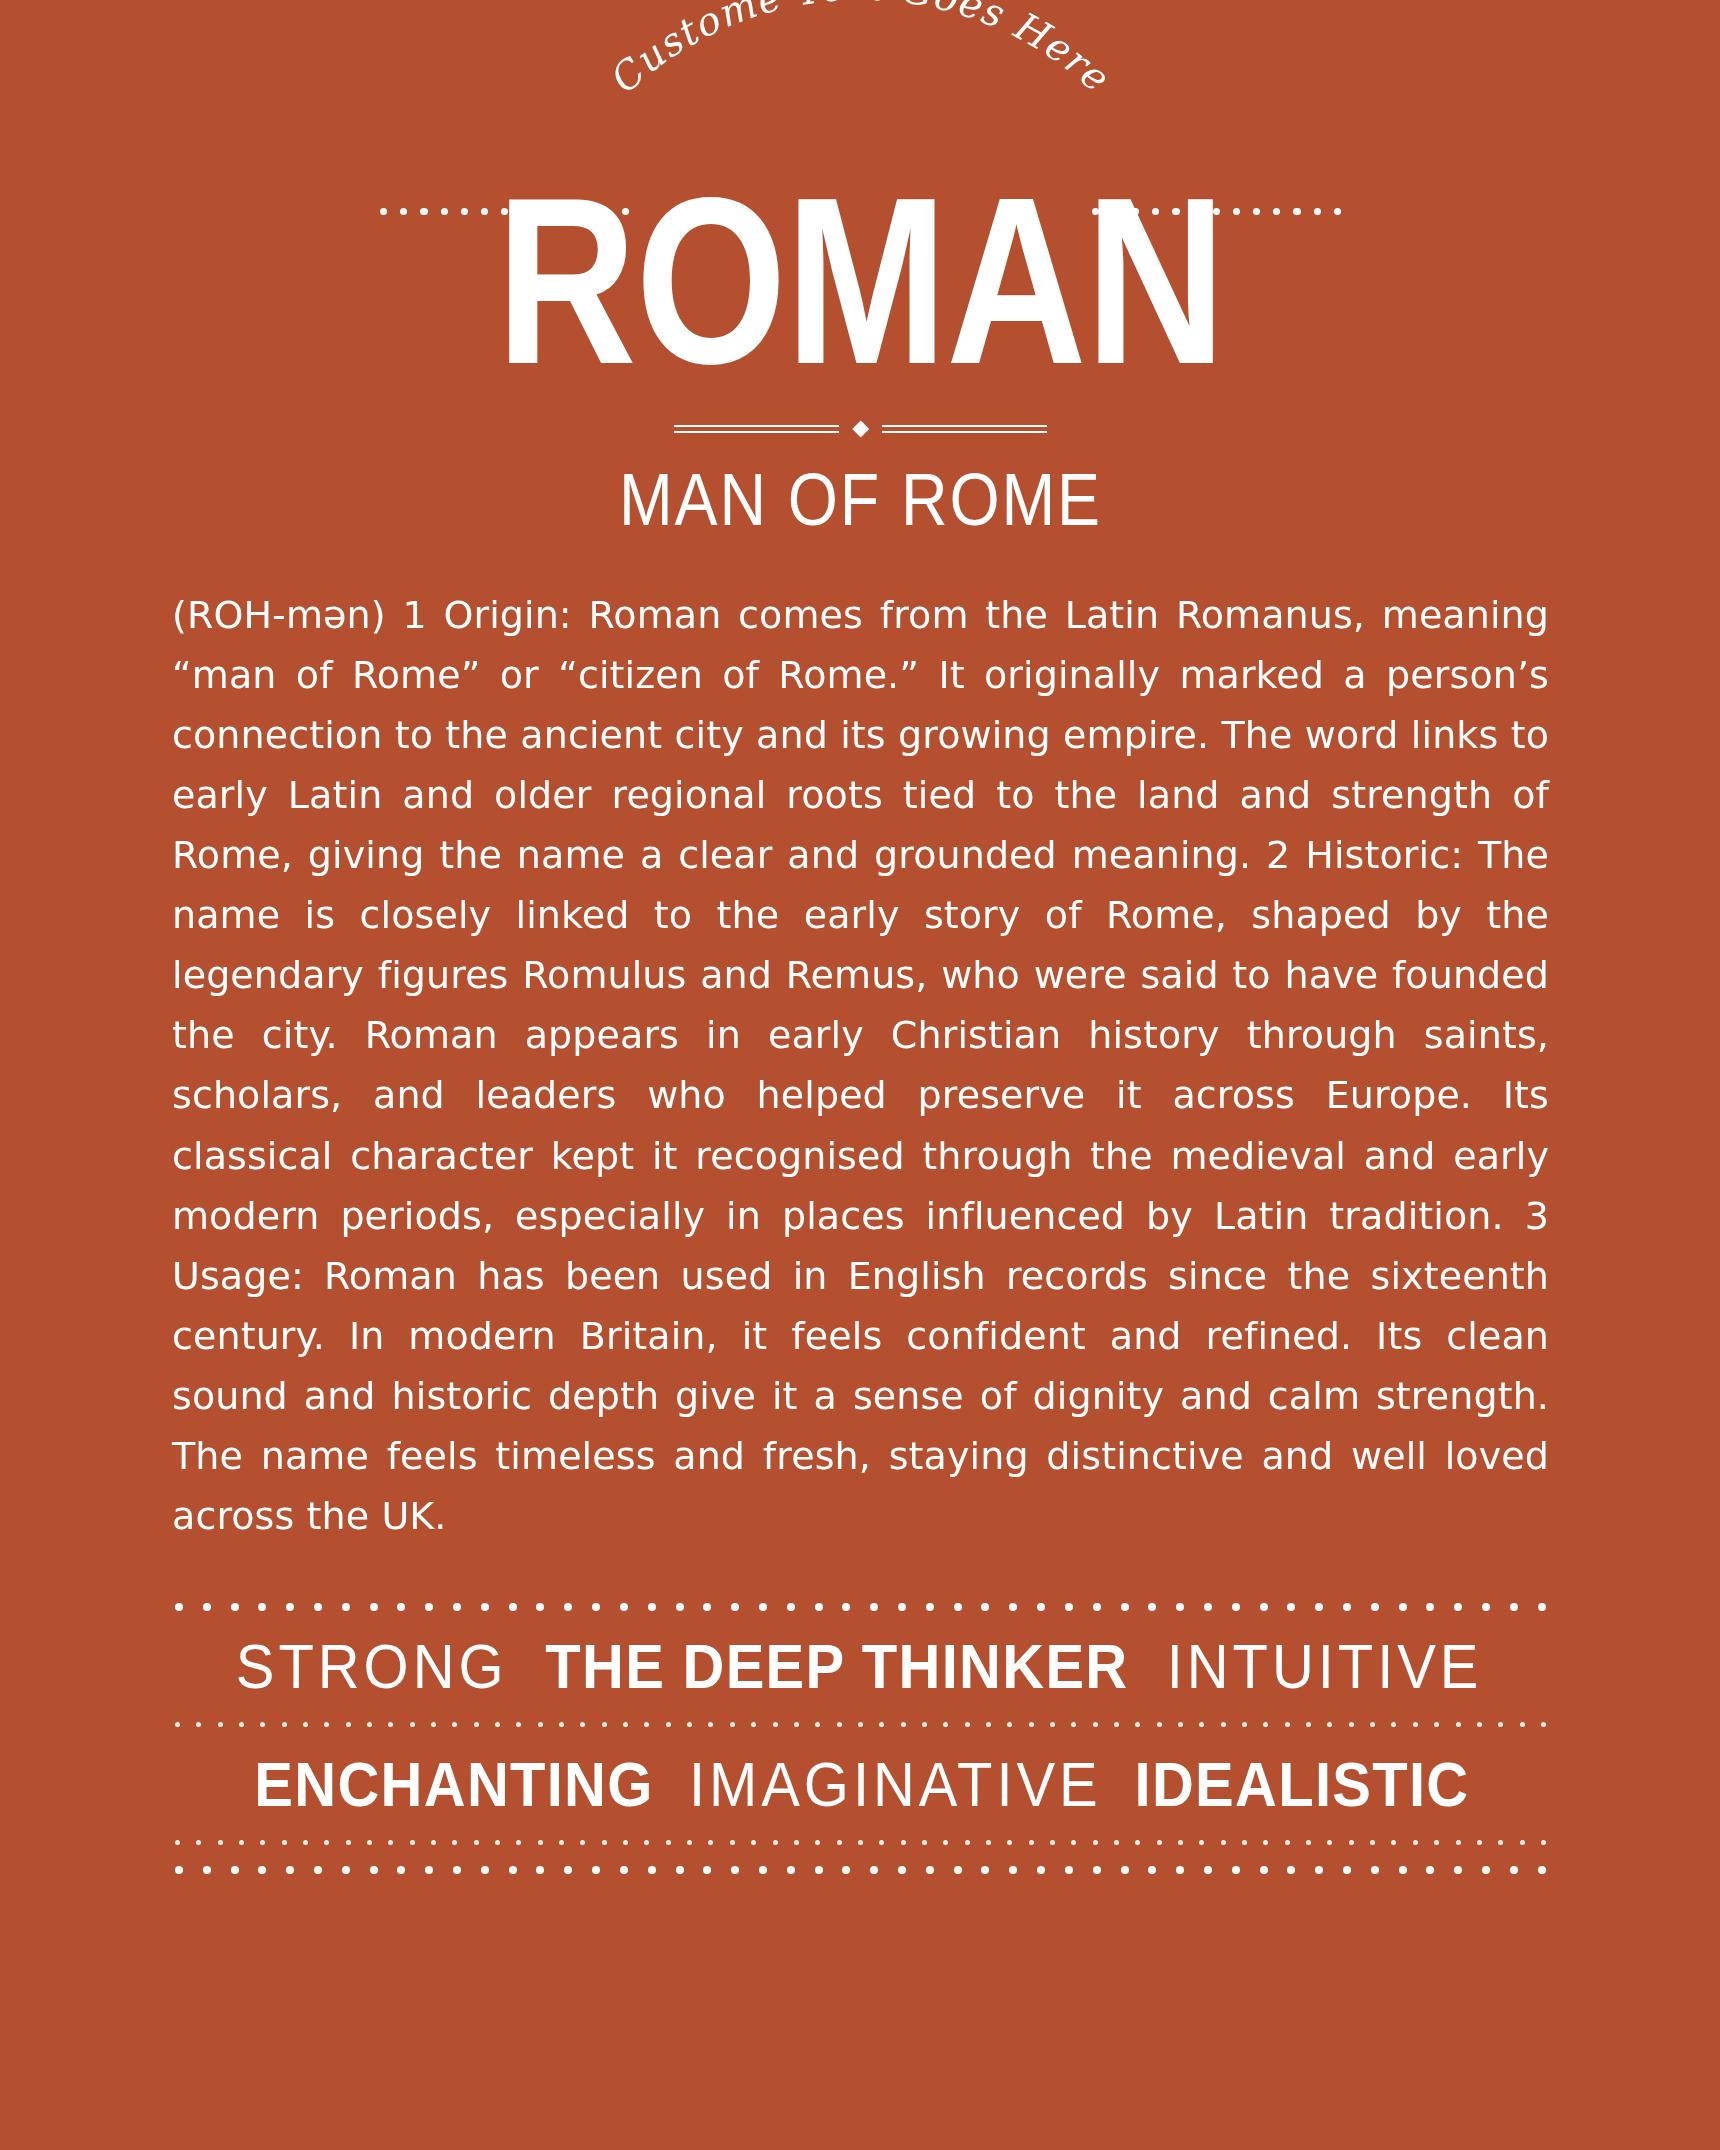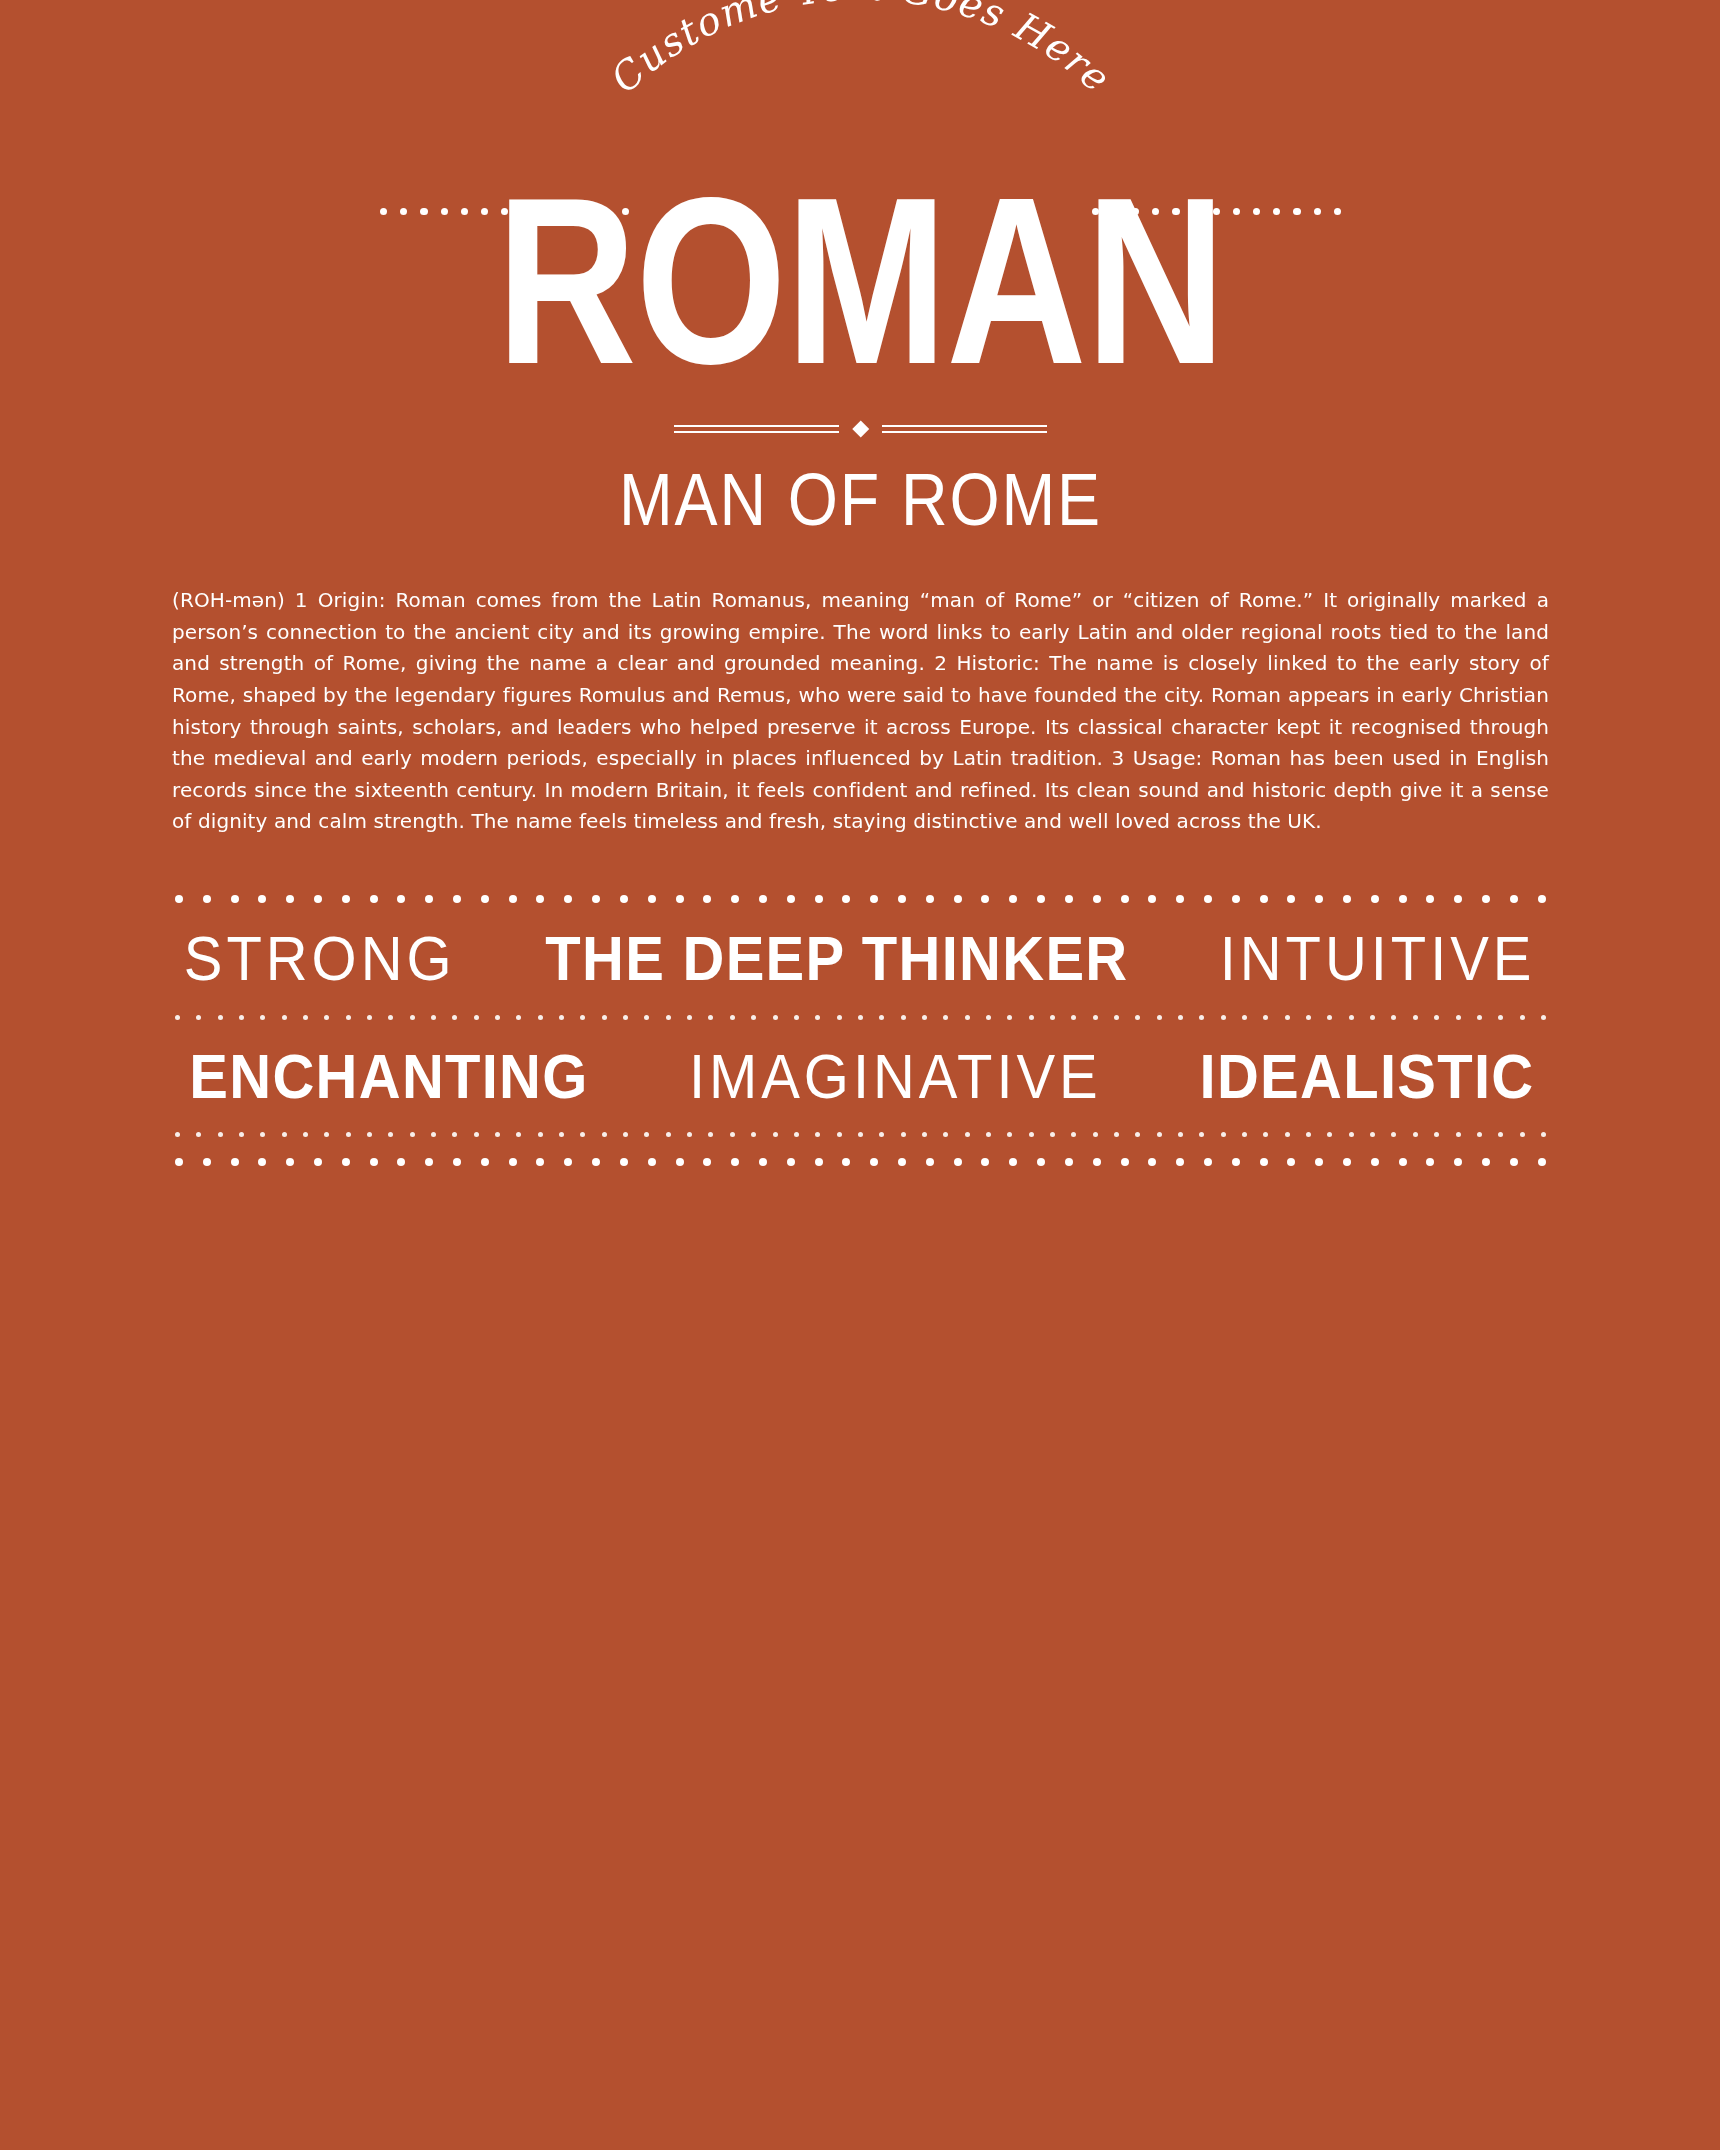--- a/index.html
+++ b/index.html
@@ -108,21 +108,21 @@
     font-weight: 400;
     font-size: 75px;
     letter-spacing: 2.2px;
     transform: scaleX(0.86);
     margin-bottom: 43px;
   }
 
   
   .body-copy {
     font-family: "DejaVu Sans", sans-serif;
-    font-size: 20px;
+    font-size: 38px;
     line-height: 1.58;
     text-align: justify;
     letter-spacing: 0.1px;
     margin: 0 0 57px 0;
   }
 
   
   .dotted-line {
     height: 8.6px;
     display: flex;
@@ -140,21 +140,21 @@
     flex: 0 0 auto;
   }
   .dotted-line.thin i {
     width: 5px;
     height: 5px;
     opacity: 0.9;
   }
   .trait-row {
     display: flex;
     align-items: baseline;
-    justify-content: space-between;
+    justify-content: center;
     font-family: "Liberation Sans Narrow", "Liberation Sans", sans-serif;
     white-space: nowrap;
   }
   .trait {
     font-size: 63px;
     letter-spacing: 4.3px;
     transform: scaleX(0.92);
     transform-origin: center;
   }
   .trait.bold { font-weight: 700; letter-spacing: 1.4px; }

